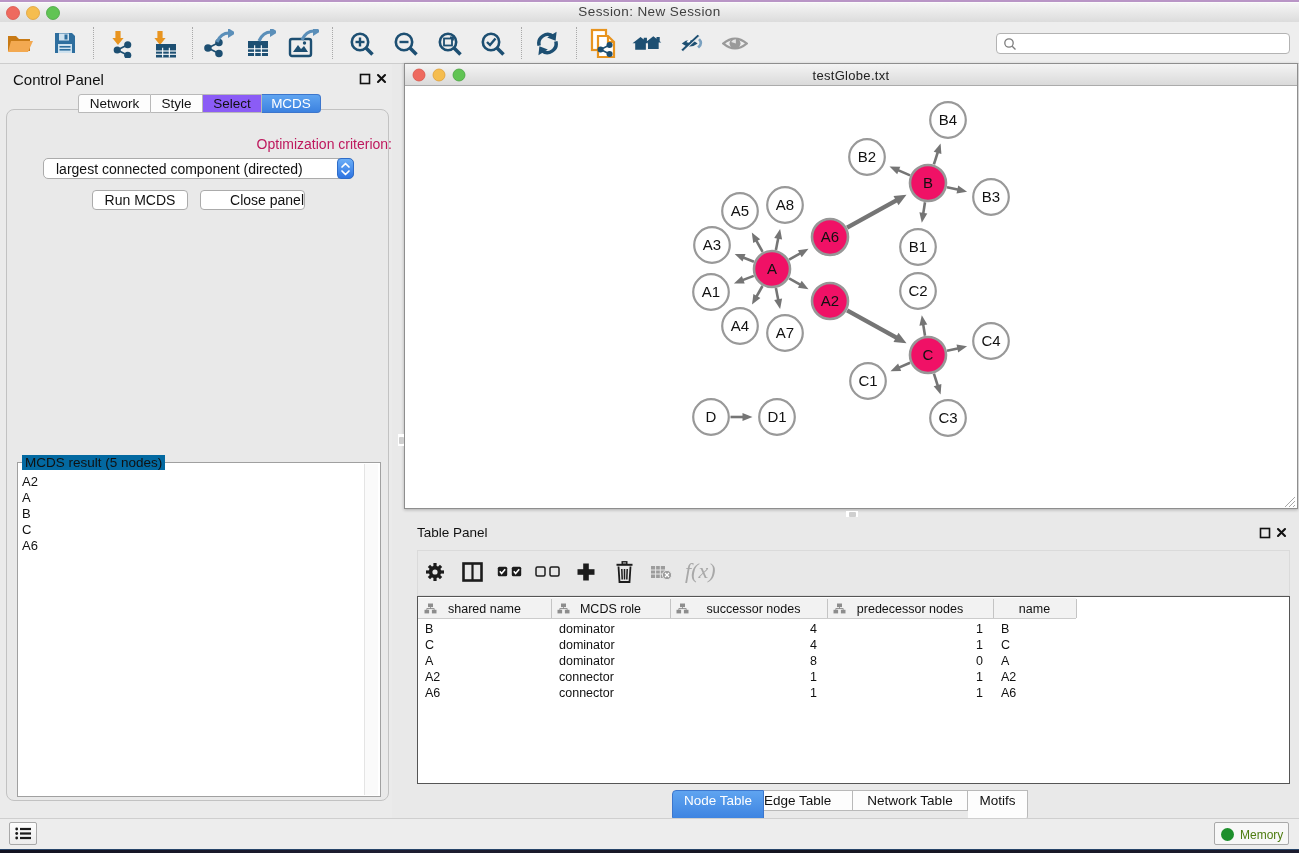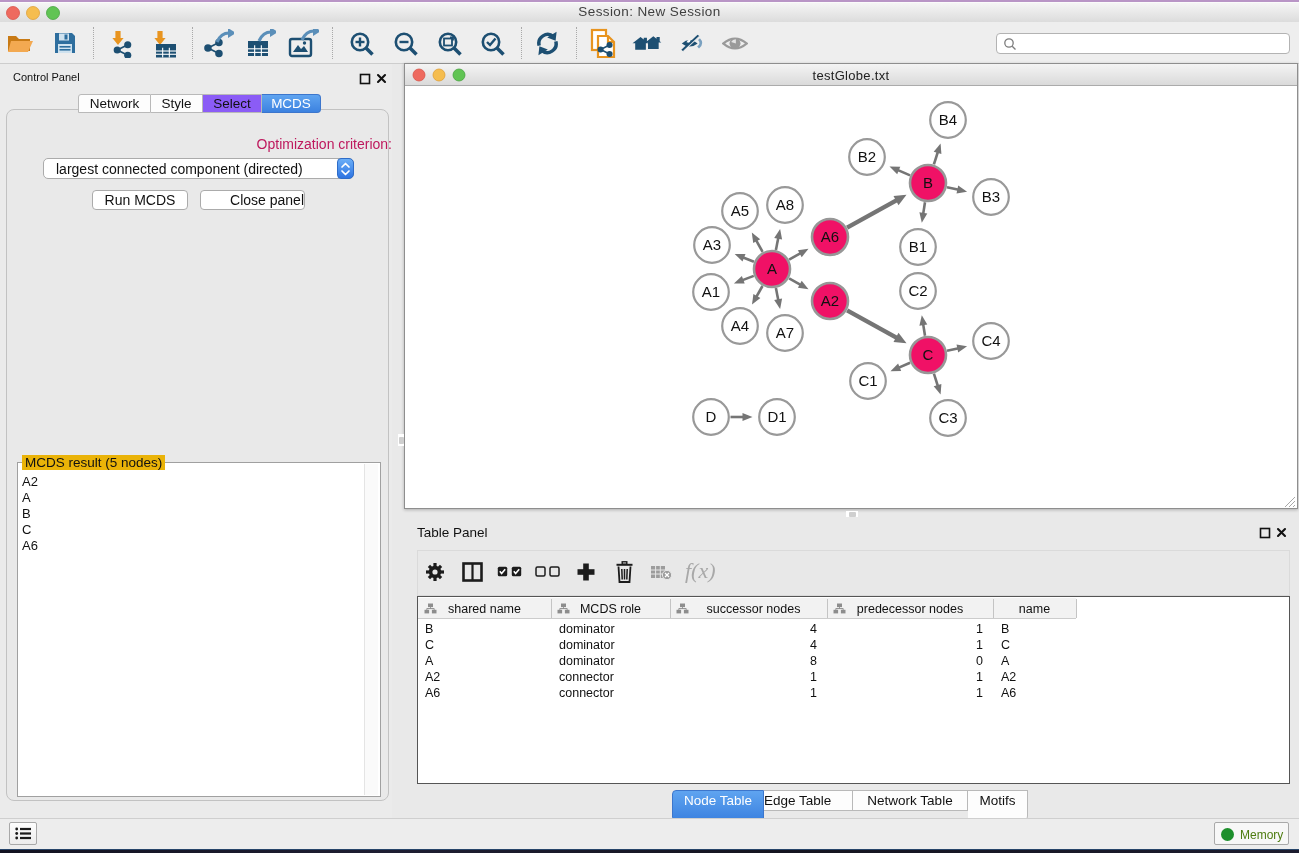--- a/index.html
+++ b/index.html
@@ -142,21 +142,21 @@
 <div class="abs" style="left:521px;top:27px;width:1px;height:32px;border-left:1px dotted #a9a9a9"></div>
 <div class="abs" style="left:576px;top:27px;width:1px;height:32px;border-left:1px dotted #a9a9a9"></div>
 
 <div class="abs" style="left:996px;top:33px;width:294px;height:21px;background:#fff;border:1px solid #b3b3b3;border-radius:4px"></div>
 <svg class="abs" style="left:1003px;top:37px" width="14" height="14" viewBox="0 0 14 14">
  <circle cx="6" cy="6" r="4.2" fill="none" stroke="#7c7c7c" stroke-width="1.3"></circle>
  <line x1="9.2" y1="9.2" x2="12.5" y2="12.5" stroke="#7c7c7c" stroke-width="1.3"></line>
 </svg>
 
 <div class="abs" style="left:0;top:64px;width:392px;height:754px;background:#ebebeb"></div>
-<div class="abs" style="left:13px;top:71px;font-size:11px;color:#111">Control Panel</div>
+<div class="abs" style="left:13px;top:71px;font-size:15px;color:#111">Control Panel</div>
 <svg class="abs" style="left:359px;top:73px" width="30" height="12" viewBox="0 0 30 12">
  <rect x="1.5" y="1.5" width="9" height="9" fill="none" stroke="#111" stroke-width="1.6"></rect>
  <path d="M19 2 L26 9 M26 2 L19 9" stroke="#111" stroke-width="2.1" stroke-linecap="round"></path>
 </svg>
 
 <div class="abs" style="left:6px;top:109px;width:383px;height:692px;background:#e9e9e9;border:1px solid #c2c2c2;border-radius:8px"></div>
 
 <div class="abs" style="left:78px;top:94px;width:73px;height:19px;background:#fdfdfd;border:1px solid #b9b9b9;border-radius:3px 0 0 0;font-size:13.5px;color:#111;text-align:center;line-height:17px">Network</div>
 <div class="abs" style="left:151px;top:94px;width:52px;height:19px;background:#fdfdfd;border:1px solid #b9b9b9;border-left:none;font-size:13.5px;color:#111;text-align:center;line-height:17px">Style</div>
 <div class="abs" style="left:203px;top:94px;width:59px;height:19px;background:#8b5cf6;border:1px solid #b9b9b9;border-left:none;font-size:13.5px;color:#111;text-align:center;line-height:17px">Select</div>
@@ -169,21 +169,21 @@
 <svg class="abs" style="left:339px;top:161px" width="13" height="16" viewBox="0 0 13 16">
  <path d="M3 6 L6.5 2.5 L10 6" fill="none" stroke="#fff" stroke-width="1.7" stroke-linecap="round" stroke-linejoin="round"></path>
  <path d="M3 10 L6.5 13.5 L10 10" fill="none" stroke="#fff" stroke-width="1.7" stroke-linecap="round" stroke-linejoin="round"></path>
 </svg>
 <div class="abs" style="left:92px;top:190px;width:96px;height:20px;background:#fff;border:1px solid #ababab;border-radius:4px;font-size:14px;color:#111;text-align:center;line-height:19px">Run MCDS</div>
 <div class="abs" style="left:200px;top:190px;width:105px;height:20px;background:#fff;border:1px solid #ababab;border-radius:4px;font-size:14px;color:#111;text-align:right;line-height:19px">Close panel</div>
 
 <div class="abs" style="left:17px;top:462px;width:364px;height:335px;border:1px solid #a0a0a0"></div>
 <div class="abs" style="left:18px;top:463px;width:362px;height:333px;background:#fff"></div>
 <div class="abs" style="left:364px;top:464px;width:14px;height:331px;background:#fafafa;border-left:1px solid #e4e4e4"></div>
-<div class="abs" style="left:22px;top:455px;background:#eab308;padding:0 3px;font-size:13.5px;color:#111">MCDS result (5 nodes)</div>
+<div class="abs" style="left:22px;top:455px;background:#0369a1;padding:0 3px;font-size:13.5px;color:#111">MCDS result (5 nodes)</div>
 <div class="abs" style="left:22px;top:474px;font-size:13px;color:#111;line-height:16px">A2<br>A<br>B<br>C<br>A6</div>
 
 <div class="abs" style="left:404px;top:63px;width:894px;height:446px;background:#fff;border:1px solid #8e8e8e;box-shadow:0 1px 3px rgba(0,0,0,0.25)"></div>
 <div class="abs" style="left:405px;top:64px;width:892px;height:22px;background:linear-gradient(#f4f4f4,#dadada);border-bottom:1px solid #ababab"></div>
 <div class="abs ttl" style="left:405px;top:67.5px;width:892px;text-align:center;font-size:13px;letter-spacing:0.3px;color:#222">testGlobe.txt</div>
 <svg class="abs" style="left:410px;top:67px" width="60" height="17">
  <circle cx="9" cy="8" r="6" fill="#ee6a5f" stroke="#d95349" stroke-width="0.8"></circle>
  <circle cx="29" cy="8" r="6" fill="#f5bd4f" stroke="#dfa036" stroke-width="0.8"></circle>
  <circle cx="49" cy="8" r="6" fill="#61c454" stroke="#48a340" stroke-width="0.8"></circle>
 </svg>

